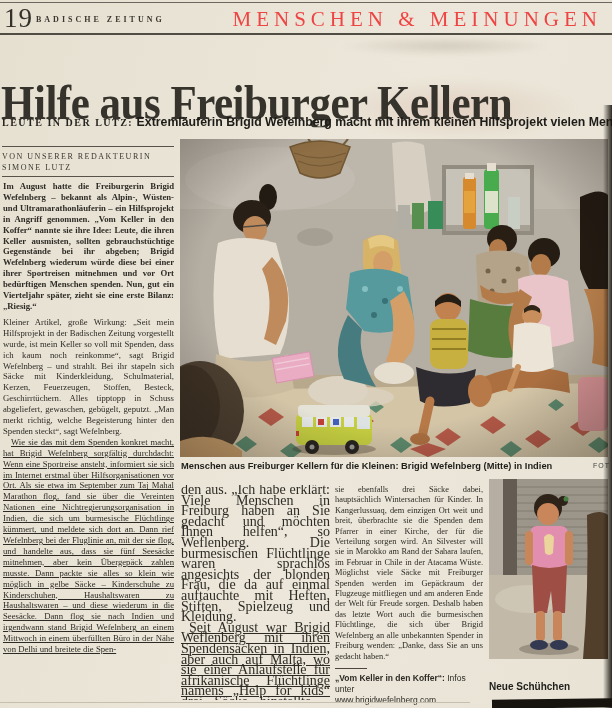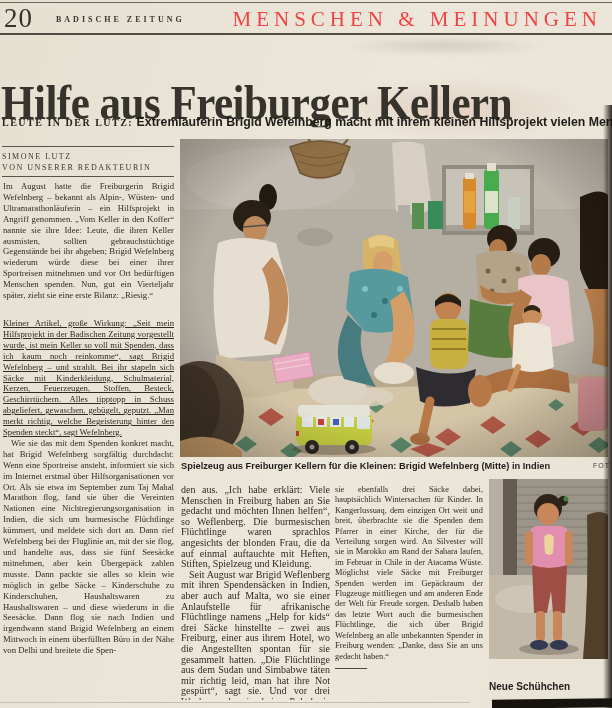--- a/index.html
+++ b/index.html
@@ -8,21 +8,21 @@
     background:linear-gradient(105deg,#e6e0d1 0%,#ece7da 55%,#e8e3d5 100%);
     font-family:"Liberation Serif", serif;
     color:#2e2b26;
   }
   .abs{position:absolute;}
 
   
   .top-rule{left:0;top:2px;width:612px;height:1px;background:#6b675e;}
   .header-rule{left:0;top:33px;width:612px;height:2px;background:#514d44;}
   .pagenum{left:4px;top:3px;font-size:27px;color:#34312a;letter-spacing:1px;}
-  .papername{left:56px;top:15px;font-size:8px;font-weight:700;letter-spacing:3px;color:#3a372f;}
+  .papername{left:36px;top:15px;font-size:8px;font-weight:700;letter-spacing:3px;color:#3a372f;}
   .section{right:10px;top:7px;font-size:21px;letter-spacing:5px;color:#ef4444;white-space:nowrap;}
 
   
   .headline{
     left:1px;top:50px;width:612px;font-size:43px;font-weight:700;color:#35332c;
     letter-spacing:-0.5px;line-height:1;transform:scale(1,1.12);transform-origin:left top;
     white-space:nowrap;overflow:hidden;
   }
   .subhead-line{left:2px;top:112px;width:612px;height:17px;white-space:nowrap;overflow:hidden;}
   .kicker{font-size:10px;font-weight:700;letter-spacing:1.5px;color:#262420;font-family:"Liberation Serif",serif;}
@@ -30,24 +30,24 @@
 
   
   .byline-rule1{left:2px;top:146px;width:172px;height:1px;background:#57534a;}
   .byline{left:2px;top:151px;width:172px;font-size:8px;letter-spacing:1.5px;color:#3a372f;line-height:11px;}
   .byline span{display:block;}
   .byline-rule2{left:2px;top:176px;width:172px;height:1px;background:#57534a;}
 
   .col{text-align:justify;overflow:hidden;color:#2e2b26;}
   .col p{margin:0;}
   .col1{left:3px;top:181px;width:171px;height:519px;font-size:8.7px;line-height:10.9px;}
-  .col1 .lead{font-weight:400;}
-  .col1 .gap{margin-top:17px;text-decoration:underline;}
-  .indent{text-indent:8px;}
-  .col2{left:181px;top:485px;width:149px;height:215px;font-size:10px;line-height:10.6px;}
+  .col1 .lead{font-weight:700;}
+  .col1 .gap{margin-top:5px;}
+  .indent{text-indent:8px;text-decoration:underline;}
+  .col2{left:181px;top:485px;width:149px;height:215px;font-size:14px;line-height:10.6px;}
   .col3{left:335px;top:485px;width:148px;height:220px;font-size:8.4px;line-height:10.4px;}
 
   .footrule{width:32px;border-top:1.5px solid #4a463e;margin:6px 0 4px;}
   .footnote{font-family:"Liberation Sans",sans-serif;font-size:8.5px;line-height:11px;text-align:left;}
   .footnote .fb{font-weight:700;}
   .footnote .furl{display:block;}
 
   
   .main-photo{left:180px;top:139px;width:428px;height:318px;overflow:hidden;background:#b4b0a8;}
   .main-caption{left:181px;top:461px;width:400px;font-family:"Liberation Sans",sans-serif;
@@ -71,35 +71,35 @@
   .bottom-faint-rule{left:0;top:702px;width:470px;height:1px;background:#c5bfae;}
 </style>
 </head>
 <body>
 
 <div class="abs ghost2"></div>
 <div class="abs ghost1"></div>
 
 <div class="abs top-rule"></div>
 <header>
-  <span class="abs pagenum">20</span>
+  <span class="abs pagenum">19</span>
   <span class="abs papername">BADISCHE ZEITUNG</span>
   <span class="abs section">MENSCHEN &amp; MEINUNGEN</span>
 </header>
 <div class="abs header-rule"></div>
 
 <h1 class="abs headline">Hilfe aus Freiburger Kellern</h1>
 <div class="abs subhead-line">
   <span class="kicker">LEUTE IN DER LUTZ:</span><span class="subtext"> Extremläuferin Brigid Wefelnberg macht mit ihrem kleinen Hilfsprojekt vielen Menschen eine große</span>
 </div>
 
 <div class="abs byline-rule1"></div>
 <div class="abs byline">
+  <span>VON UNSERER REDAKTEURIN</span>
   <span>SIMONE LUTZ</span>
-  <span>VON UNSERER REDAKTEURIN</span>
 </div>
 <div class="abs byline-rule2"></div>
 
 <div class="abs col col1">
   <p class="lead">Im August hatte die Freiburgerin Brigid Wefelnberg – bekannt als Alpin-, Wüsten- und Ultramarathonläuferin – ein Hilfsprojekt in Angriff genommen. „Vom Keller in den Koffer“ nannte sie ihre Idee: Leute, die ihren Keller ausmisten, sollten gebrauchstüchtige Gegenstände bei ihr abgeben; Brigid Wefelnberg wiederum würde diese bei einer ihrer Sportreisen mitnehmen und vor Ort bedürftigen Menschen spenden. Nun, gut ein Vierteljahr später, zieht sie eine erste Bilanz: „Riesig.“</p>
   <p class="gap">Kleiner Artikel, große Wirkung: „Seit mein Hilfsprojekt in der Badischen Zeitung vorgestellt wurde, ist mein Keller so voll mit Spenden, dass ich kaum noch reinkomme“, sagt Brigid Wefelnberg – und strahlt. Bei ihr stapeln sich Säcke mit Kinderkleidung, Schulmaterial, Kerzen, Feuerzeugen, Stoffen, Besteck, Geschirrtüchern. Alles tipptopp in Schuss abgeliefert, gewaschen, gebügelt, geputzt. „Man merkt richtig, welche Begeisterung hinter den Spenden steckt“, sagt Wefelnberg.</p>
   <p class="indent">Wie sie das mit dem Spenden konkret macht, hat Brigid Wefelnberg sorgfältig durchdacht: Wenn eine Sportreise ansteht, informiert sie sich im Internet erstmal über Hilfsorganisationen vor Ort. Als sie etwa im September zum Taj Mahal Marathon flog, fand sie über die Vereinten Nationen eine Nichtregierungsorganisation in Indien, die sich um burmesische Flüchtlinge kümmert, und meldete sich dort an. Dann rief Wefelnberg bei der Fluglinie an, mit der sie flog, und handelte aus, dass sie fünf Seesäcke mitnehmen, aber kein Übergepäck zahlen musste. Dann packte sie alles so klein wie möglich in gelbe Säcke – Kinderschuhe zu Kinderschuhen, Haushaltswaren zu Haushaltswaren – und diese wiederum in die Seesäcke. Dann flog sie nach Indien und irgendwann stand Brigid Wefelnberg an einem Mittwoch in einem überfüllten Büro in der Nähe von Delhi und breitete die Spen-</p>
 </div>
 
 <figure class="abs main-photo" style="margin:0">
@@ -266,31 +266,34 @@
     <circle cx="16" cy="42" r="7" fill="#1d1d1d"></circle>
         <circle cx="16" cy="42" r="2.5" fill="#9a9a9a"></circle>
     <circle cx="56" cy="42" r="7" fill="#1d1d1d"></circle>
         <circle cx="56" cy="42" r="2.5" fill="#9a9a9a"></circle>
   </g>
 
   <rect x="0" y="0" width="428" height="318" fill="#c49a62" opacity="0.07"></rect>
   <rect x="0" y="0" width="428" height="318" fill="url(#vig)"></rect>
 </svg>
 </figure>
-<div class="abs main-caption">Spielzeug aus Freiburger Kellern für die Kleinen: Brigid Wefelnberg (Mitte) in Indien</div>
+<div class="abs main-caption">Menschen aus Freiburger Kellern für die Kleinen: Brigid Wefelnberg (Mitte) in Indien</div>
 <div class="abs main-credit">FOT</div>
 
 <div class="abs col col2">
   <p>den aus. „Ich habe erklärt: Viele Menschen in Freiburg haben an Sie gedacht und möchten Ihnen helfen“, so Weflenberg. Die burmesischen Flüchtlinge waren sprachlos angesichts der blonden Frau, die da auf einmal auftauchte mit Heften, Stiften, Spielzeug und Kleidung.</p>
   <p class="indent">Seit August war Brigid Weflenberg mit ihren Spendensäcken in Indien, aber auch auf Malta, wo sie einer Anlaufstelle für afrikanische Flüchtlinge namens „Help for kids“ drei Säcke hinstellte – zwei aus Freiburg, einer aus ihrem Hotel, wo die Angestellten spontan für sie gesammelt hatten. „Die Flüchtlinge aus dem Sudan und Simbabwe täten mir richtig leid, man hat ihre Not gespürt“, sagt sie. Und vor drei Wochen, als sie beim Polarkreis Marathon in Grönland war, hatte</p>
 </div>
 
 <div class="abs col col3">
   <p>sie ebenfalls drei Säcke dabei, hauptsächlich Wintersachen für Kinder. In Kangerlussuaq, dem einzigen Ort weit und breit, überbrachte sie die Spenden dem Pfarrer in einer Kirche, der für die Verteilung sorgen wird. An Silvester will sie in Marokko am Rand der Sahara laufen, im Februar in Chile in der Atacama Wüste. Möglichst viele Säcke mit Freiburger Spenden werden im Gepäckraum der Flugzeuge mitfliegen und am anderen Ende der Welt für Freude sorgen. Deshalb haben das letzte Wort auch die burmesischen Flüchtlinge, die sich über Brigid Wefelnberg an alle unbekannten Spender in Freiburg wenden: „Danke, dass Sie an uns gedacht haben.“</p>
   <div class="footrule"></div>
+  <p class="footnote">
+    <span class="fb">„Vom Keller in den Koffer“:</span><span> Infos unter</span><span class="furl">www.brigidwefelnberg.com</span>
+  </p>
 </div>
 
 <figure class="abs side-photo" style="margin:0">
 <svg viewBox="0 0 119 180" width="119" height="180" preserveAspectRatio="none">
   <rect x="0" y="0" width="119" height="180" fill="#9a958d"></rect>
   <rect x="0" y="0" width="20" height="110" fill="#b5b0a6"></rect>
   <rect x="14" y="0" width="14" height="108" fill="#5e5952"></rect>
   <g stroke="#7d7971" stroke-width="1">
     <path d="M28,8 H119 M28,16 H119 M28,24 H119 M28,32 H119 M28,40 H119 M28,48 H119 M28,56 H119 M28,64 H119 M28,72 H119 M28,80 H119 M28,88 H119"></path>
   </g>

